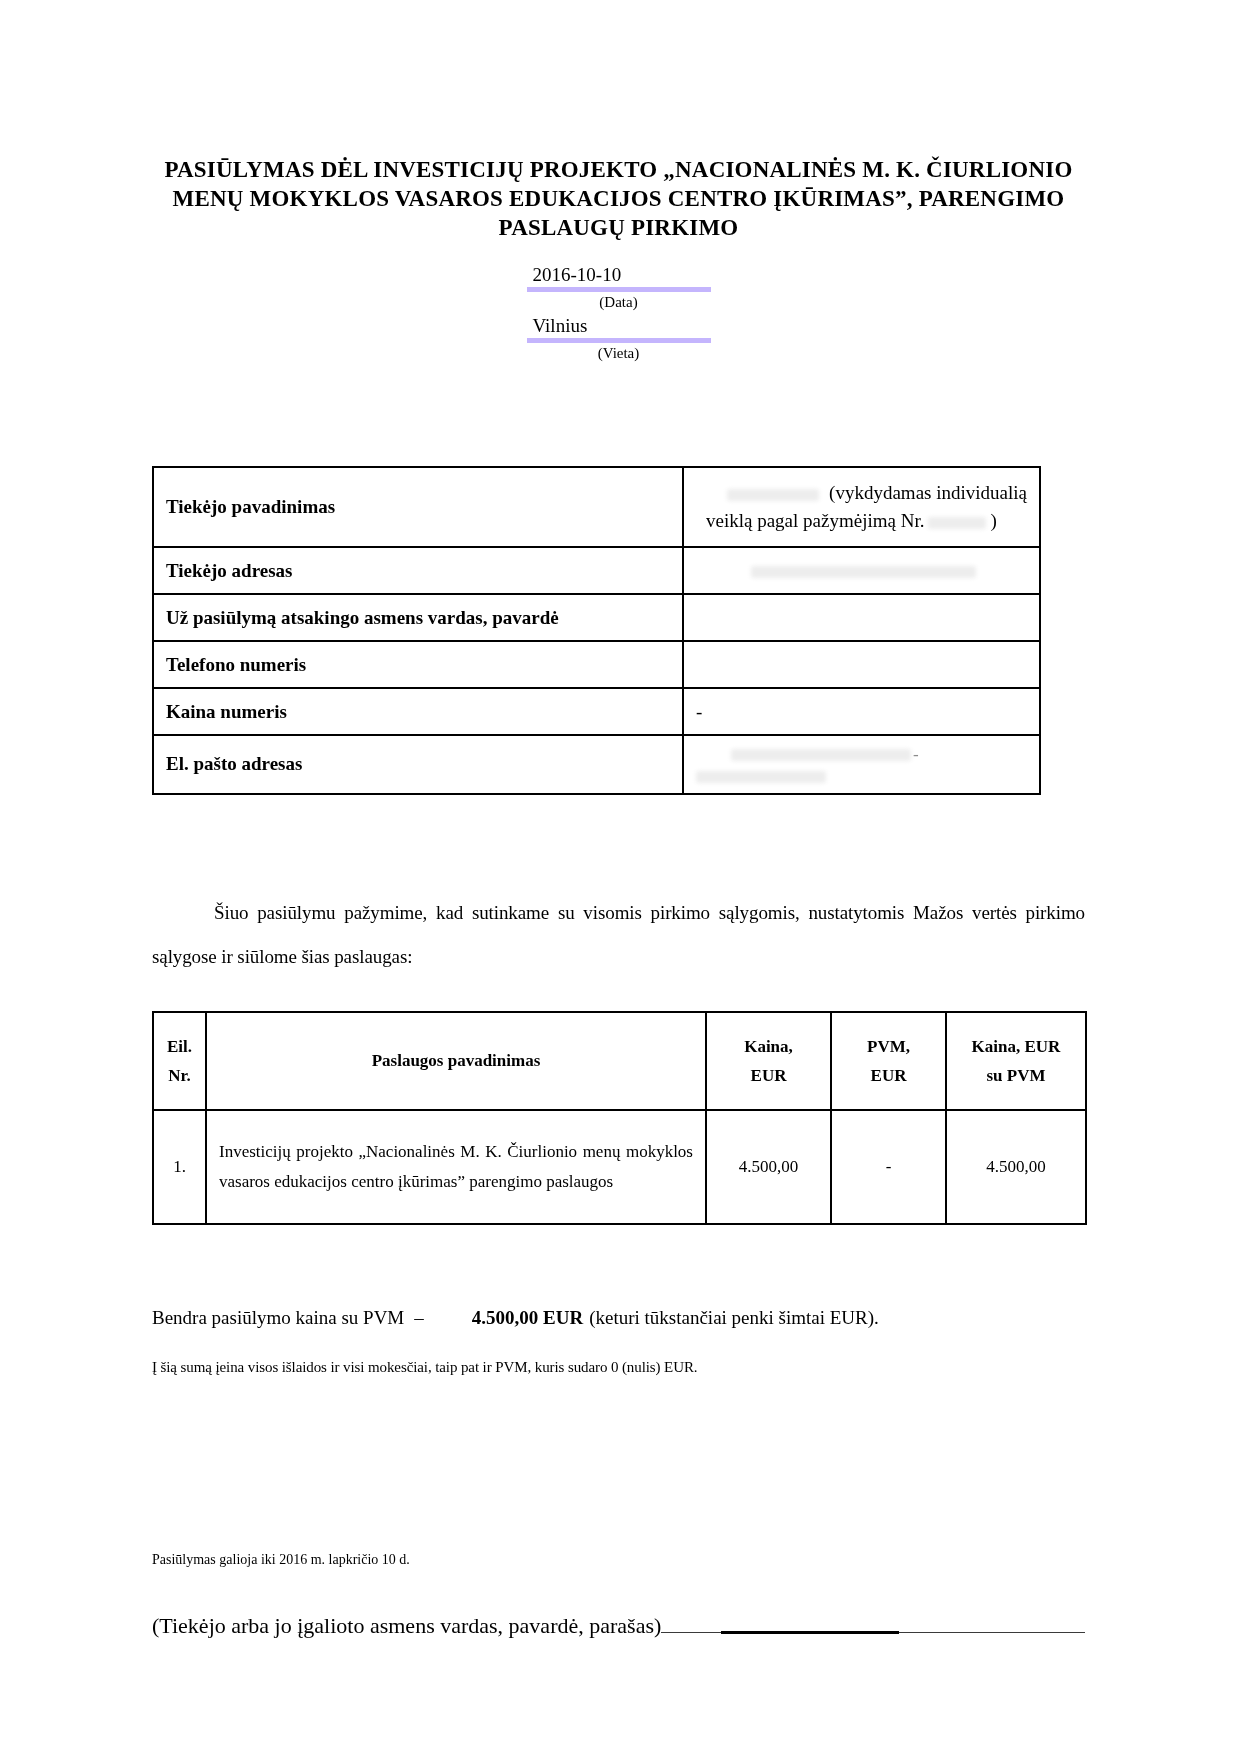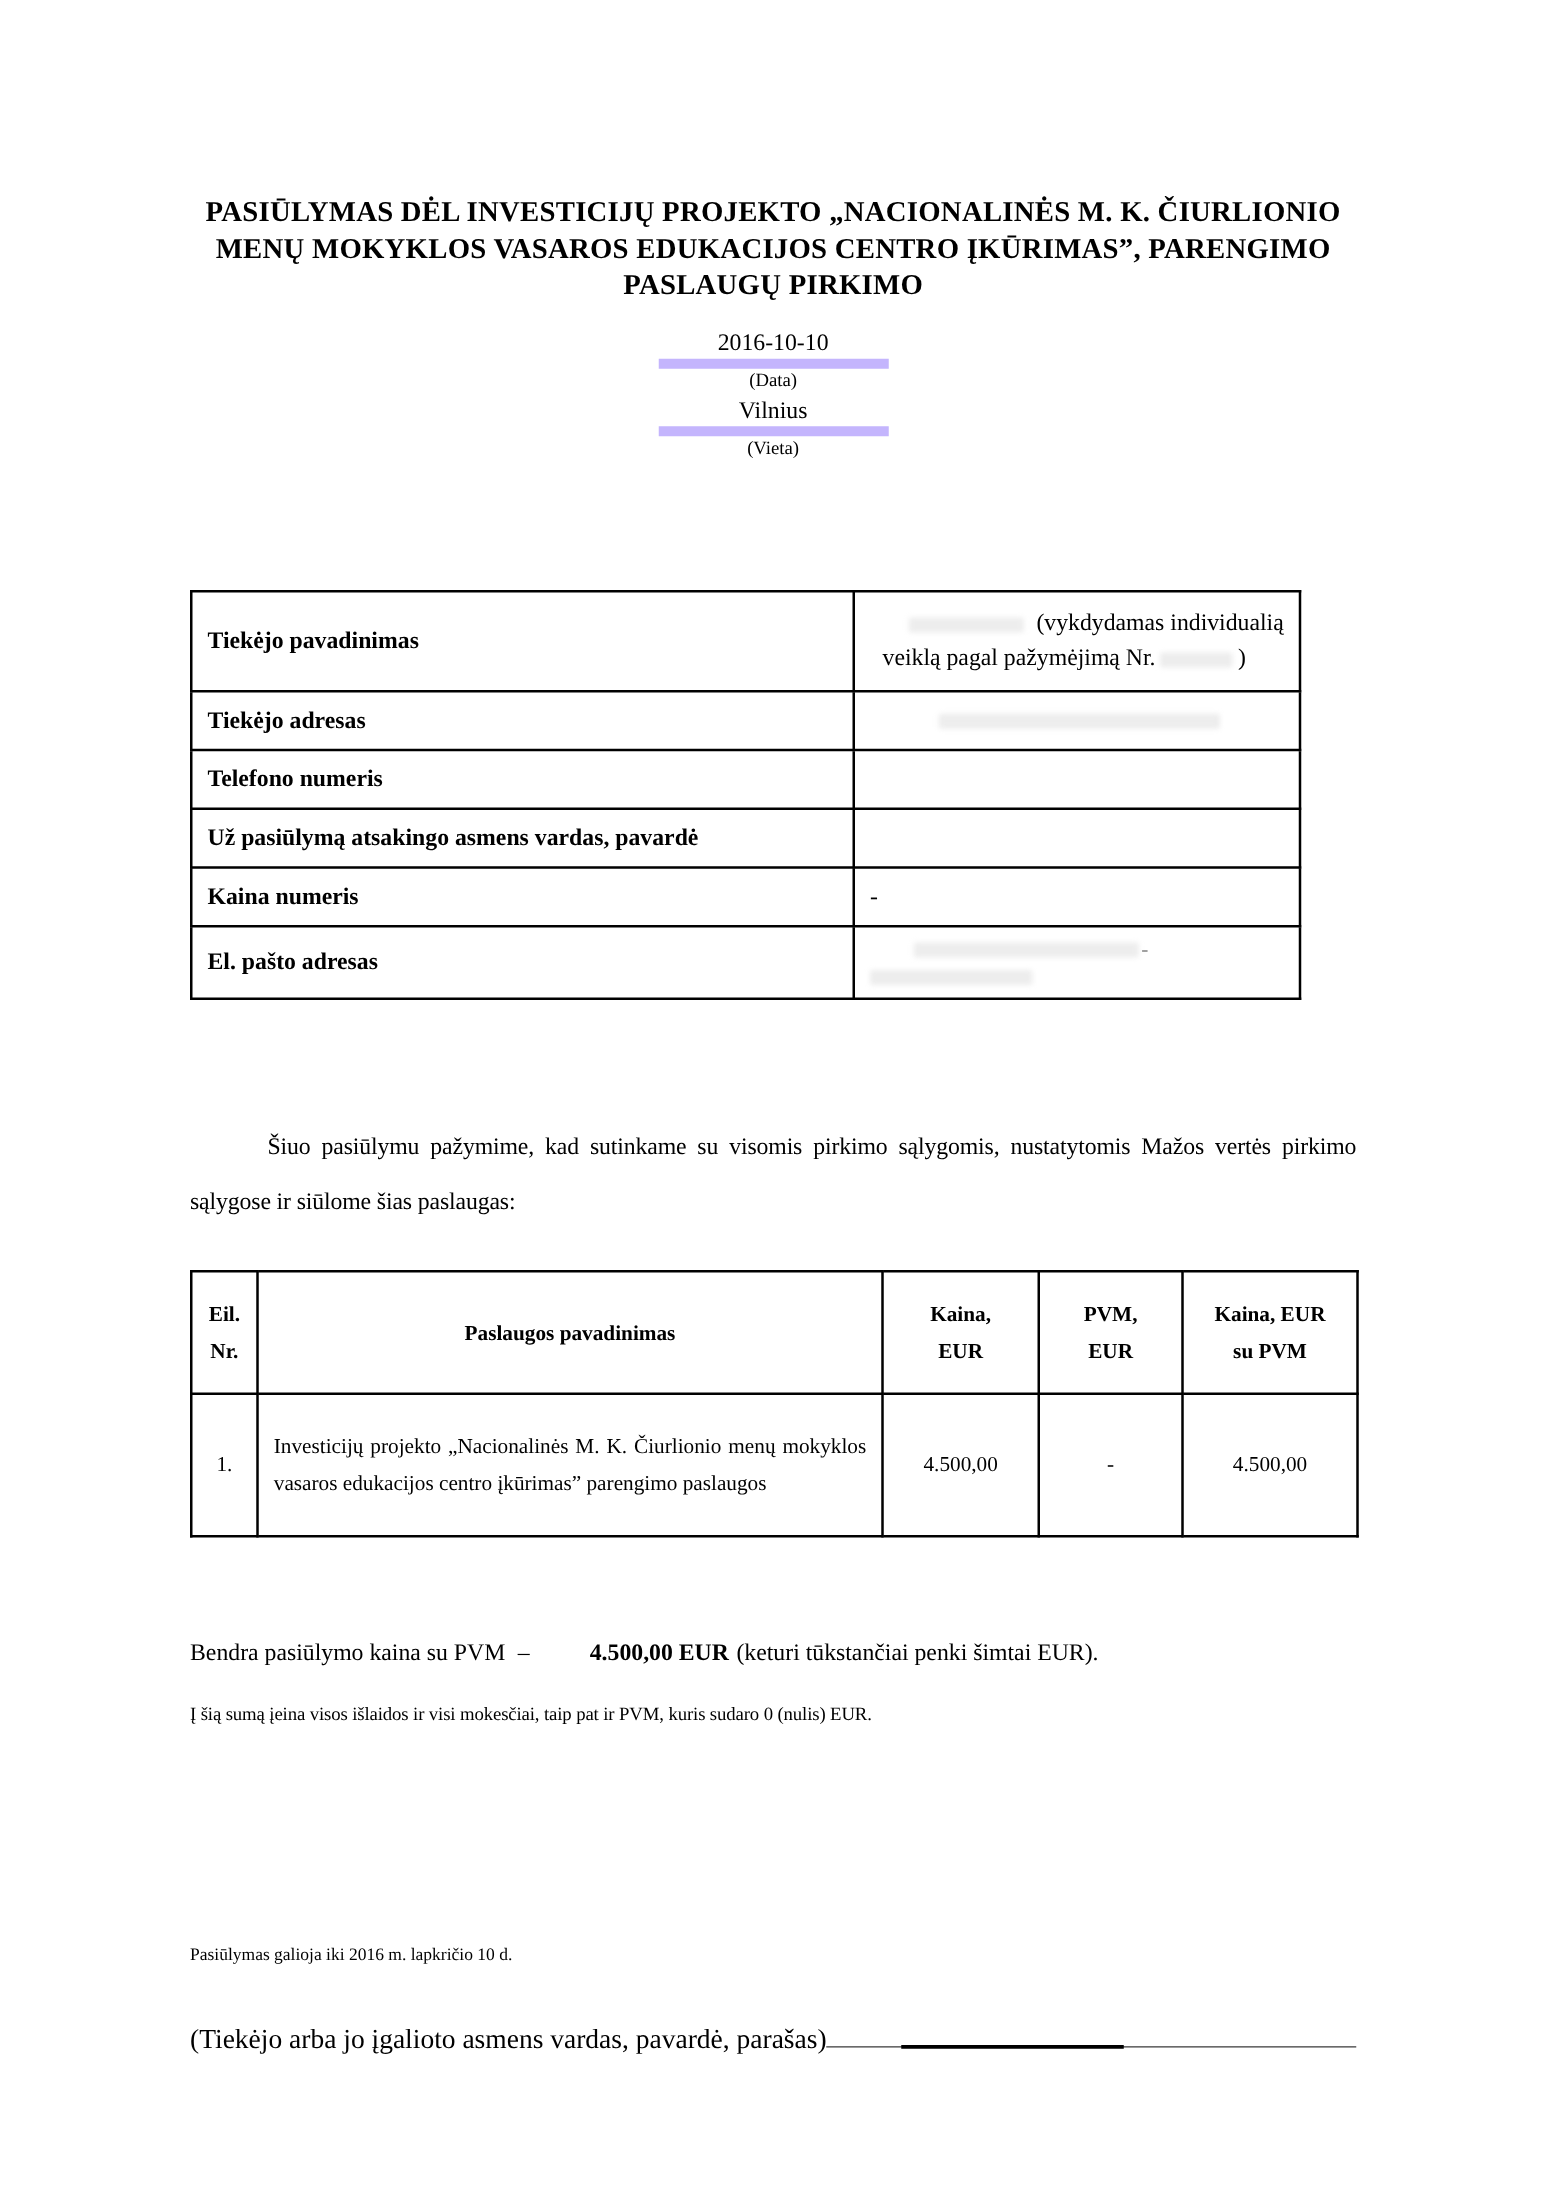--- a/index.html
+++ b/index.html
@@ -13,21 +13,21 @@
     padding:152px 155px 12px 152px;
     overflow:hidden;
   }
   .content{width:933px;}
 
   
   .doc-title{margin-top:3px;text-align:center;font-weight:bold;font-size:23px;line-height:29px;letter-spacing:.2px;}
 
   
   .stamp-block{margin-top:22px;text-align:center;font-size:19px;}
-  .u-line{display:inline-block;min-width:172px;border-bottom:8px solid #c4b5fd;text-align:center;padding:0 6px 1px 6px;}
+  .u-line{display:inline-block;min-width:172px;border-bottom:5px solid #c4b5fd;text-align:left;padding:0 6px 1px 6px;}
   .u-caption{font-size:15px;margin-top:2px;}
   .stamp-place{margin-top:4px;}
 
   
   table{border-collapse:collapse;}
   td,th{border:2px solid #000;}
 
   
   .supplier-table{margin-top:104px;width:883px;table-layout:fixed;font-size:19px;}
   .supplier-table td{padding:6px 12px;vertical-align:middle;}
@@ -105,25 +105,25 @@
           <td class="val">
             <div class="val-line1"><span class="smudge s-name"></span><span>(vykdydamas individualią</span></div>
             <div class="val-line2"><span>veiklą pagal pažymėjimą Nr.</span><span class="smudge s-nr"></span><span>)</span></div>
           </td>
         </tr>
         <tr class="rn">
           <td class="lbl">Tiekėjo adresas</td>
           <td class="val"><span class="smudge s-addr"></span></td>
         </tr>
         <tr class="rn">
-          <td class="lbl">Telefono numeris</td>
+          <td class="lbl">Už pasiūlymą atsakingo asmens vardas, pavardė</td>
           <td class="val"></td>
         </tr>
         <tr class="rn">
-          <td class="lbl">Už pasiūlymą atsakingo asmens vardas, pavardė</td>
+          <td class="lbl">Telefono numeris</td>
           <td class="val"></td>
         </tr>
         <tr class="rn">
           <td class="lbl">Kaina numeris</td>
           <td class="val">-</td>
         </tr>
         <tr class="rn">
           <td class="lbl">El. pašto adresas</td>
           <td class="val"><span class="smudge s-mail1"></span><span class="faint-dash">-</span><span class="smudge s-mail2"></span></td>
         </tr>

